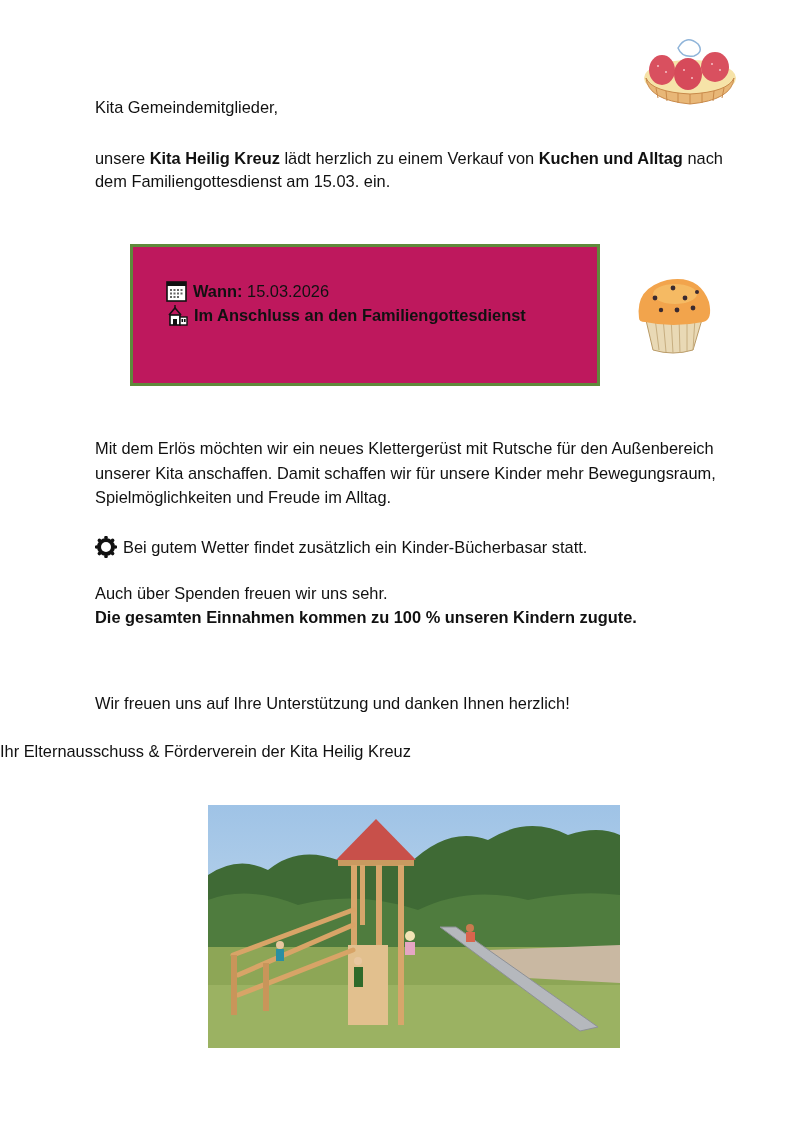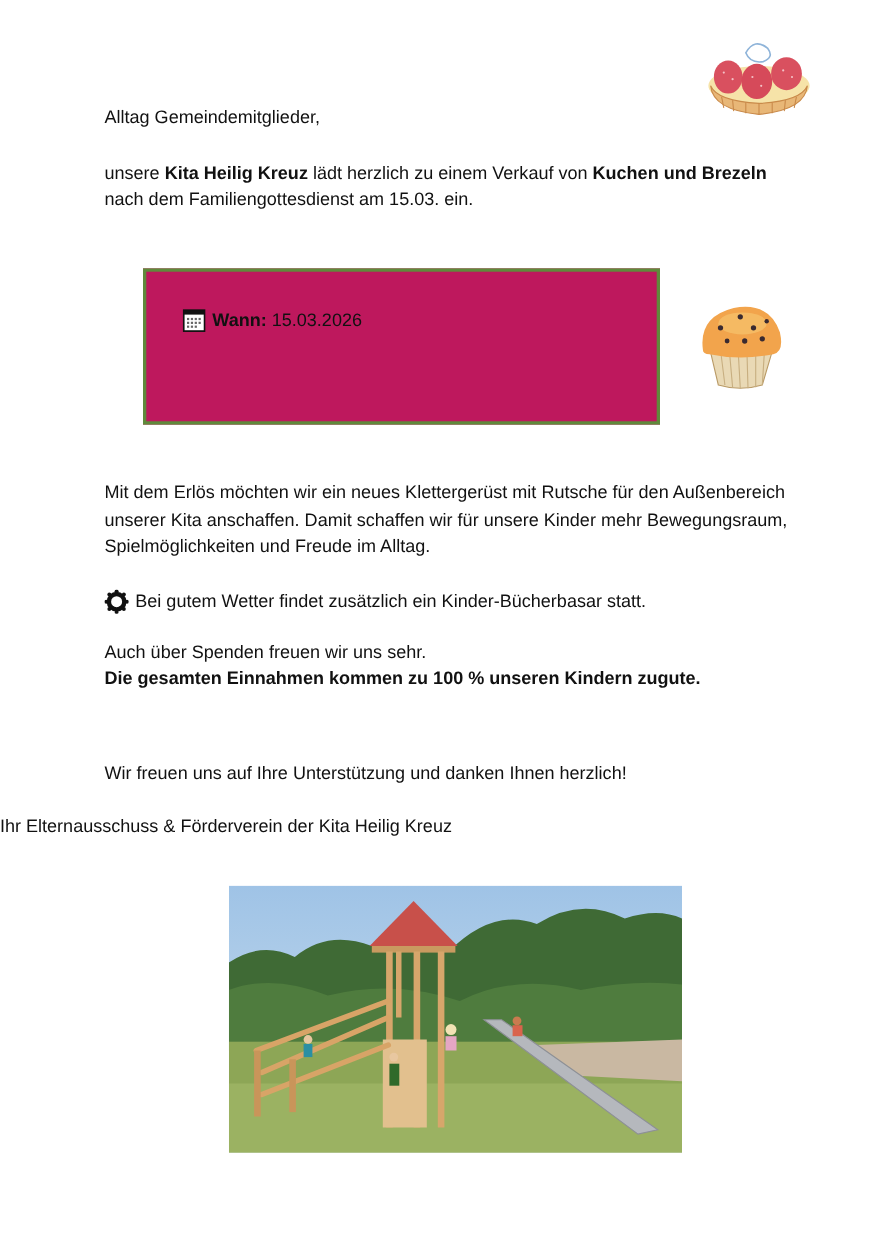--- a/index.html
+++ b/index.html
@@ -62,24 +62,24 @@
       <circle cx="20" cy="46" r="1"></circle>
         <circle cx="28" cy="52" r="1"></circle>
         <circle cx="46" cy="50" r="1"></circle>
         <circle cx="54" cy="58" r="1"></circle>
         <circle cx="74" cy="44" r="1"></circle>
         <circle cx="82" cy="50" r="1"></circle>
     </g>
   </svg>
 </div>
 
-<div id="greeting" class="abs txt">Alltag Gemeindemitglieder,</div>
+<div id="greeting" class="abs txt">Kita Gemeindemitglieder,</div>
 
 <div id="intro" class="abs txt">
-  <span>unsere </span><b>Kita Heilig Kreuz</b><span> lädt herzlich zu einem Verkauf von </span><b>Kuchen und Brezeln</b><span> nach dem Familiengottesdienst am 15.03. ein.</span>
+  <span>unsere </span><b>Kita Heilig Kreuz</b><span> lädt herzlich zu einem Verkauf von </span><b>Kuchen und Alltag</b><span> nach dem Familiengottesdienst am 15.03. ein.</span>
 </div>
 
 <div id="info-box" class="abs">
   <div id="line-when" class="info-line">
     <svg width="21" height="21" viewBox="0 0 21 21">
       <rect x="1" y="1" width="19" height="19" fill="#fff" stroke="#111" stroke-width="1.6"></rect>
       <rect x="1" y="1" width="19" height="4" fill="#111"></rect>
       <g fill="#666">
         <rect x="4" y="8" width="2" height="2"></rect>
           <rect x="7.5" y="8" width="2" height="2"></rect>
@@ -89,20 +89,32 @@
           <rect x="7.5" y="11.5" width="2" height="2"></rect>
           <rect x="11" y="11.5" width="2" height="2"></rect>
           <rect x="14.5" y="11.5" width="2" height="2"></rect>
         <rect x="4" y="15" width="2" height="2"></rect>
           <rect x="7.5" y="15" width="2" height="2"></rect>
           <rect x="11" y="15" width="2" height="2"></rect>
       </g>
     </svg>
     <span><b>Wann:</b><span> 15.03.2026</span></span>
   </div>
+  <div id="line-after" class="info-line">
+    <svg width="22" height="21" viewBox="0 0 22 21">
+      <path d="M3 10 L9 3 L15 10" fill="none" stroke="#111" stroke-width="1.6"></path>
+      <line x1="9" y1="0" x2="9" y2="4" stroke="#111" stroke-width="1.4"></line>
+      <rect x="4" y="10" width="10" height="10" fill="#fff" stroke="#111" stroke-width="1.6"></rect>
+      <rect x="7" y="14" width="4" height="6" fill="#111"></rect>
+      <rect x="14" y="12" width="7" height="8" fill="#fff" stroke="#111" stroke-width="1.4"></rect>
+      <rect x="15.5" y="14" width="1.6" height="3" fill="#111"></rect>
+        <rect x="18" y="14" width="1.6" height="3" fill="#111"></rect>
+    </svg>
+    <b>Im Anschluss an den Familiengottesdienst</b>
+  </div>
 </div>
 
 <div id="muffin" class="abs">
   <svg width="92" height="108" viewBox="0 0 92 108">
     <path d="M18 58 L26 92 Q46 98 66 92 L76 58Z" fill="#e9d9b5" stroke="#b99a66" stroke-width="1"></path>
     <g stroke="#c7ae80" stroke-width="1">
       <line x1="28" y1="60" x2="32" y2="92"></line>
         <line x1="36" y1="60" x2="39" y2="94"></line>
         <line x1="44" y1="60" x2="46" y2="95"></line>
       <line x1="52" y1="60" x2="53" y2="95"></line>

